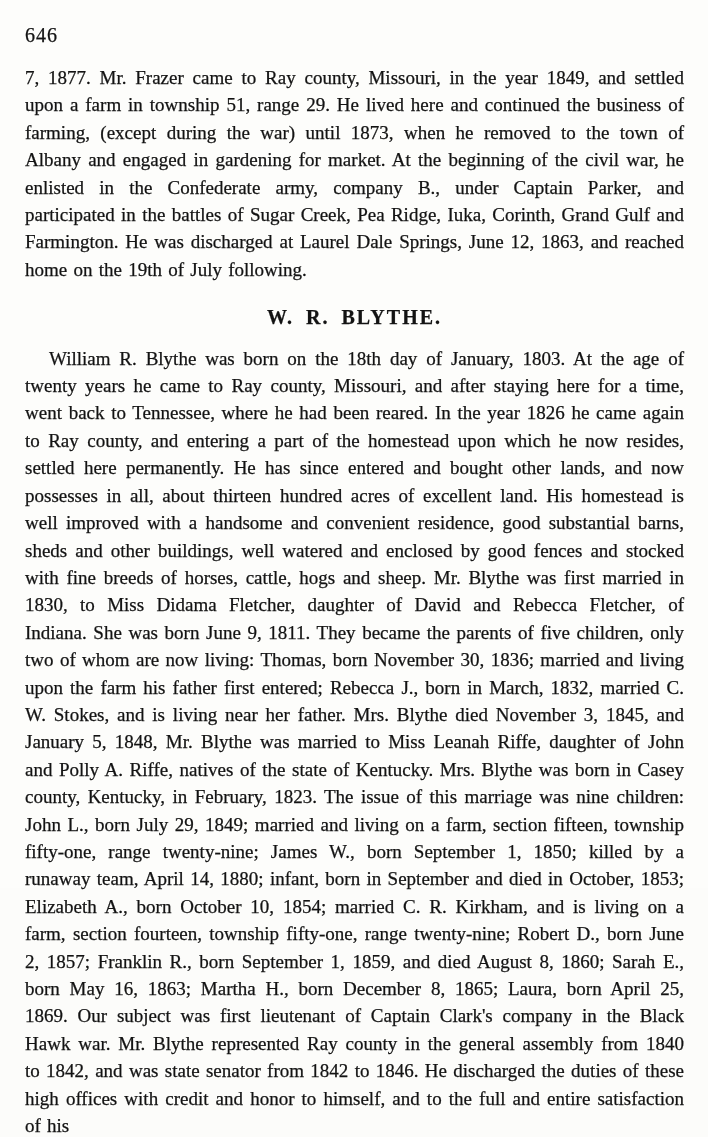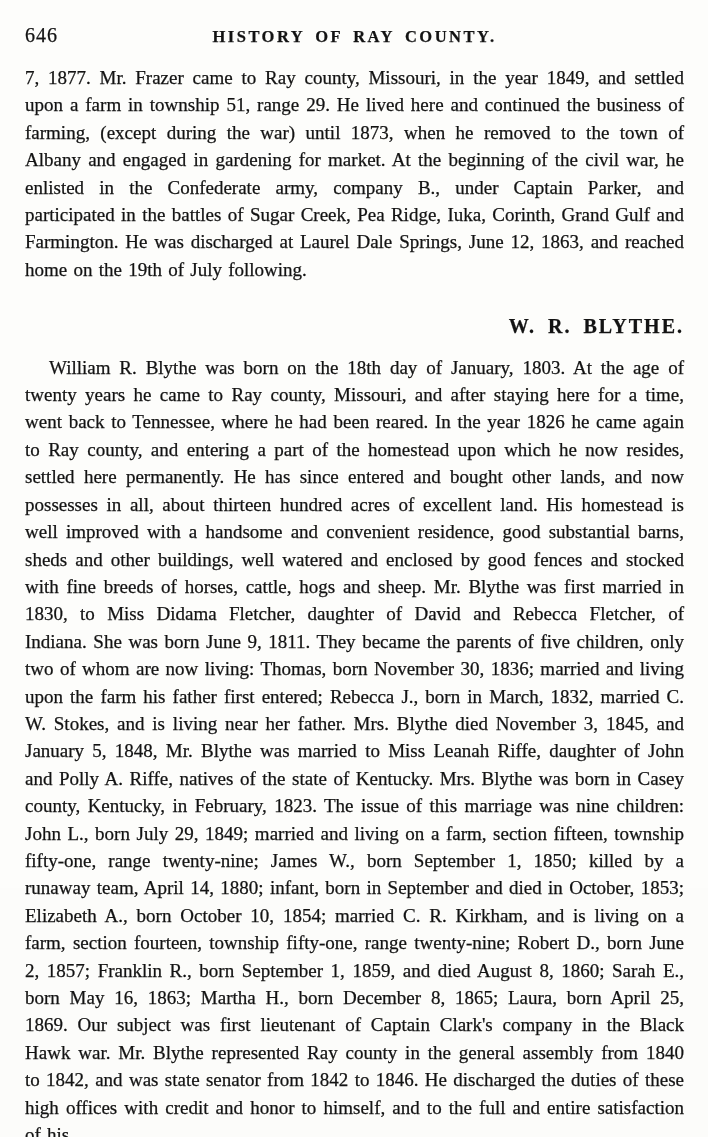--- a/index.html
+++ b/index.html
@@ -50,35 +50,34 @@
     word-spacing: 1.5px;
     font-family: Liberation Serif, serif;
   }
   .paragraph {
     margin: 0;
   }
   .paragraph.indented {
     text-indent: 24px;
   }
   .section-heading {
-    text-align: right;
+    text-align: center;
     font-size: 20px;
     letter-spacing: 2px;
     word-spacing: 5px;
-    margin: 30px 0 13px 0;
+    margin: 21px 0 13px 0;
   }
 </style>
 </head>
 <body>
 
 <div class="book-page">
 
   <div class="page-header">
     <span class="page-number">646</span>
-    <span class="running-title">HISTORY OF RAY COUNTY.</span>
   </div>
 
   <div class="body-text">
 
     <p class="paragraph">7, 1877.  Mr. Frazer came to Ray county, Missouri, in the year 1849, and settled upon a farm in township 51, range 29.  He lived here and continued the business of farming, (except during the war) until 1873, when he removed to the town of Albany and engaged in gardening for market.  At the beginning of the civil war, he enlisted in the Confederate army, company B., under Captain Parker, and participated in the battles of Sugar Creek, Pea Ridge, Iuka, Corinth, Grand Gulf and Farmington.  He was discharged at Laurel Dale Springs, June 12, 1863, and reached home on the 19th of July following.</p>
 
     <h2 class="section-heading">W. R. BLYTHE.</h2>
 
     <p class="paragraph indented">William R. Blythe was born on the 18th day of January, 1803.  At the age of twenty years he came to Ray county, Missouri, and after staying here for a time, went back to Tennessee, where he had been reared.  In the year 1826 he came again to Ray county, and entering a part of the homestead upon which he now resides, settled here permanently.  He has since entered and bought other lands, and now possesses in all, about thirteen hundred acres of excellent land.  His homestead is well improved with a handsome and convenient residence, good substantial barns, sheds and other buildings, well watered and enclosed by good fences and stocked with fine breeds of horses, cattle, hogs and sheep.  Mr. Blythe was first married in 1830, to Miss Didama Fletcher, daughter of David and Rebecca Fletcher, of Indiana.  She was born June 9, 1811.  They became the parents of five children, only two of whom are now living:  Thomas, born November 30, 1836; married and living upon the farm his father first entered; Rebecca J., born in March, 1832, married C. W. Stokes, and is living near her father.  Mrs. Blythe died November 3, 1845, and January 5, 1848, Mr. Blythe was married to Miss Leanah Riffe, daughter of John and Polly A. Riffe, natives of the state of Kentucky.  Mrs. Blythe was born in Casey county, Kentucky, in February, 1823.  The issue of this marriage was nine children:  John L., born July 29, 1849; married and living on a farm, section fifteen, township fifty-one, range twenty-nine; James W., born September 1, 1850; killed by a runaway team, April 14, 1880; infant, born in September and died in October, 1853; Elizabeth A., born October 10, 1854; married C. R. Kirkham, and is living on a farm, section fourteen, township fifty-one, range twenty-nine; Robert D., born June 2, 1857; Franklin R., born September 1, 1859, and died August 8, 1860; Sarah E., born May 16, 1863; Martha H., born December 8, 1865; Laura, born April 25, 1869.  Our subject was first lieutenant of Captain Clark's company in the Black Hawk war.  Mr. Blythe represented Ray county in the general assembly from 1840 to 1842, and was state senator from 1842 to 1846.  He discharged the duties of these high offices with credit and honor to himself, and to the full and entire satisfaction of his</p>
 

